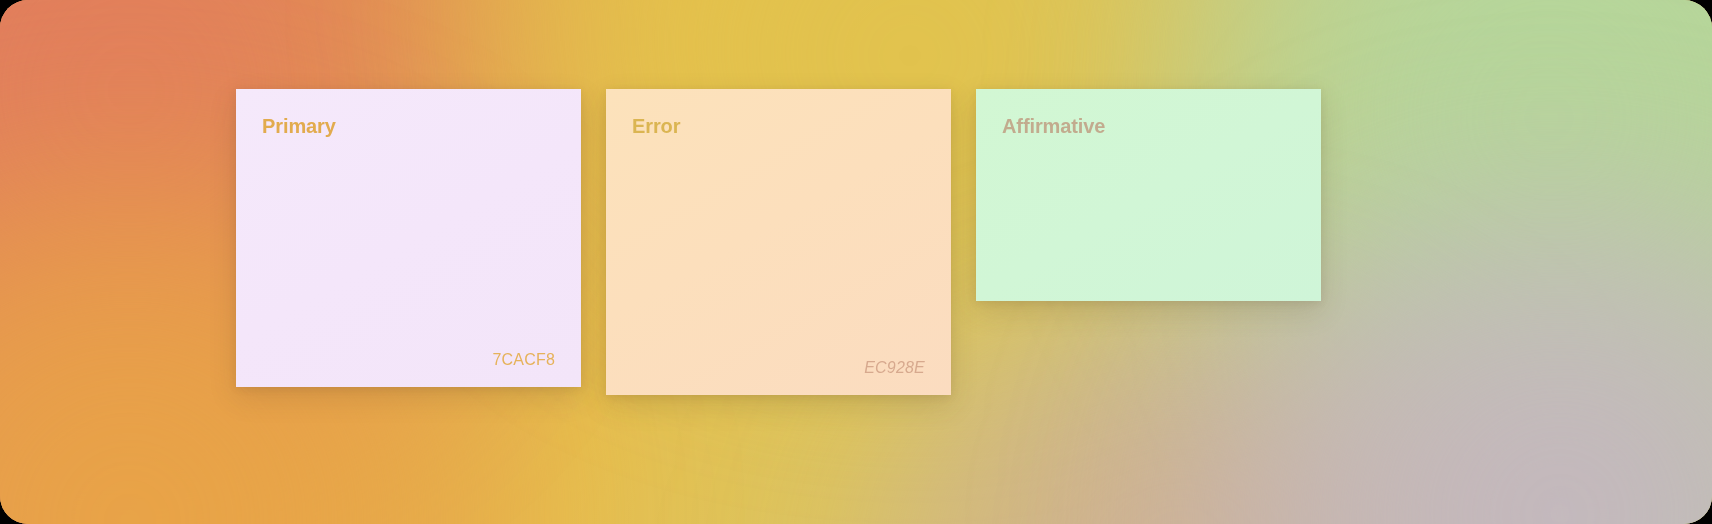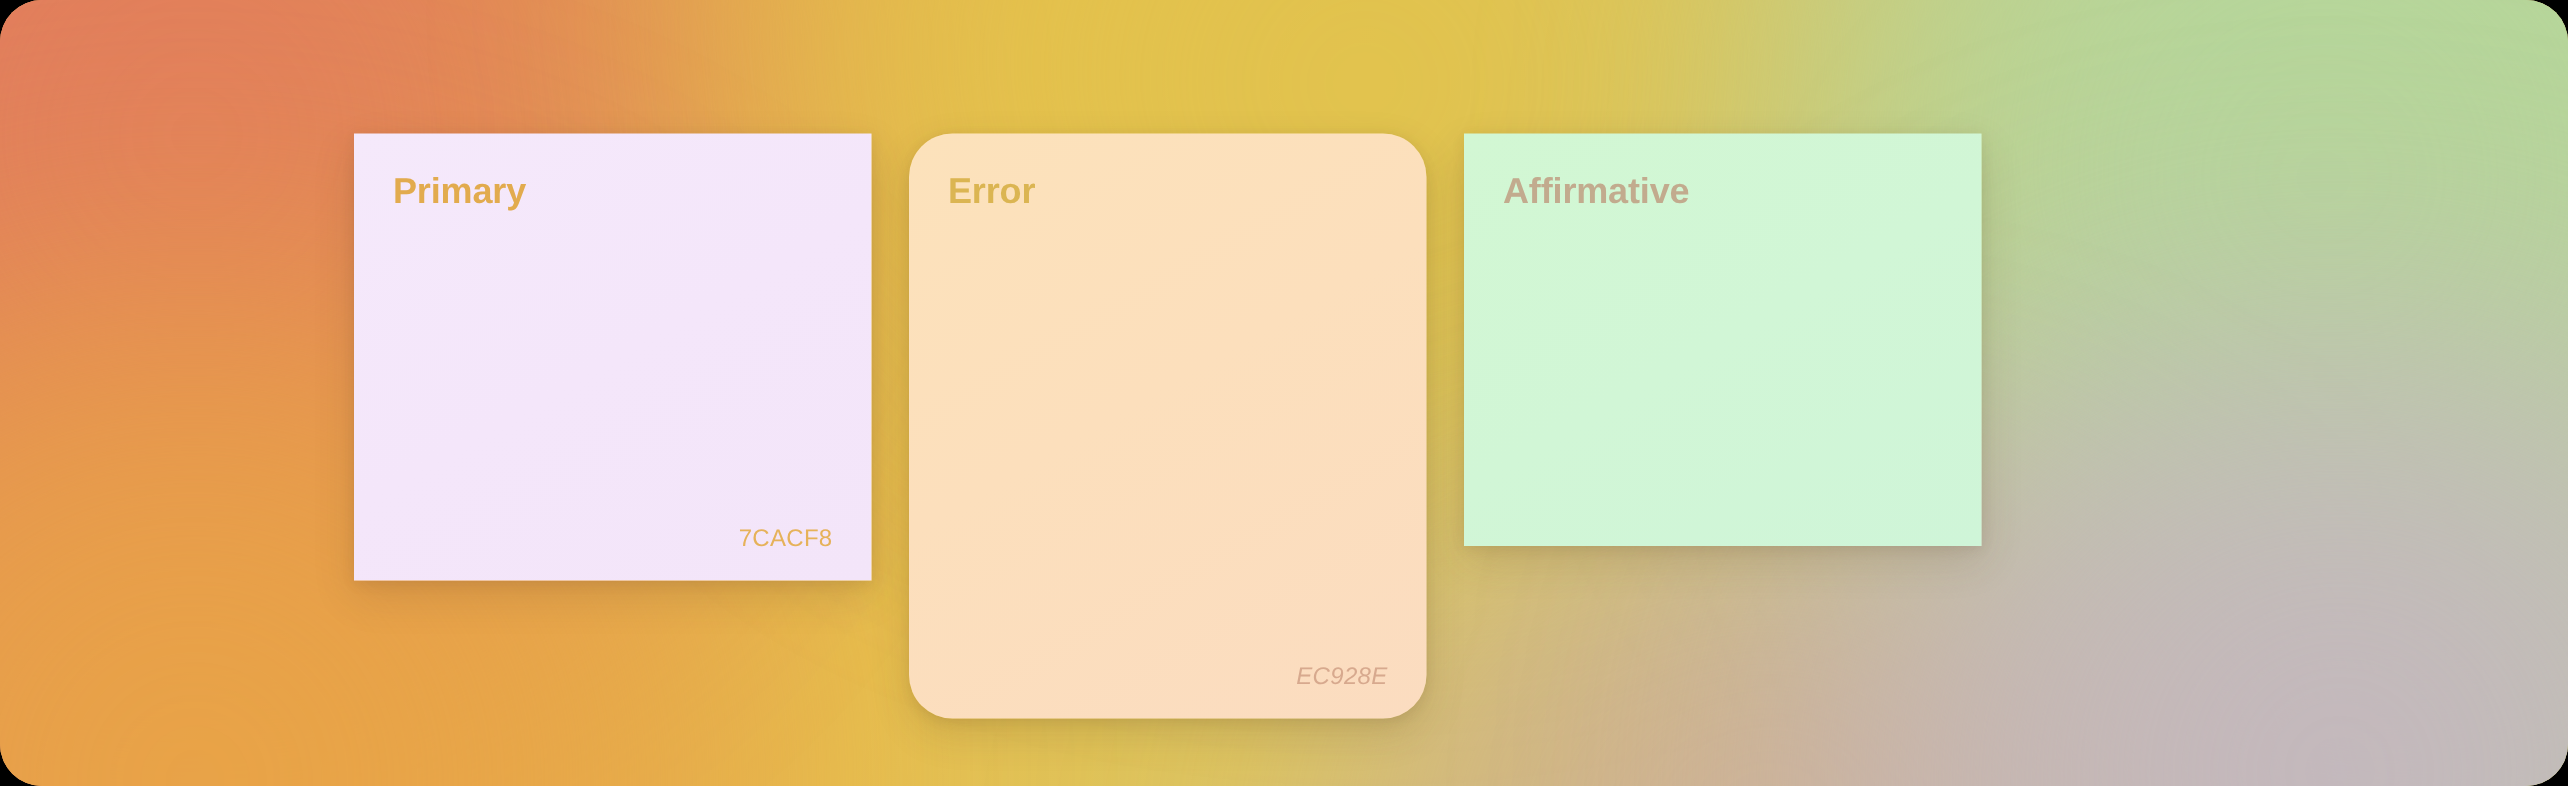--- a/index.html
+++ b/index.html
@@ -142,31 +142,30 @@
                0 2px 8px rgba(90,60,40,0.10);
   }
 
   .card-primary {
     background:linear-gradient(150deg,#f5e9fb 0%, #f4e6fa 50%, #f3e5f9 100%);
     height:298px;
   }
 
   .card-error {
     background:linear-gradient(150deg,#fce2bb 0%, #fcdfbc 45%, #fbdcc0 100%);
-    height:390px;
-    border-radius:29px;
+    height:306px;
   }
 
   .card-affirmative {
     background:linear-gradient(150deg,#d2f7d3 0%, #d1f6d6 50%, #cff5d8 100%);
-    height:275px;
+    height:212px;
   }
 
   .card-label {
-    font-size:24px;
+    font-size:20px;
     font-weight:bold;
     letter-spacing:-0.1px;
     line-height:1.1;
   }
 
   .label-primary      { color:#e2ab4e; }
   .label-error        { color:#dbb552; }
   .label-affirmative  { color:#c2ab8e; }
 
   .card-hex {

